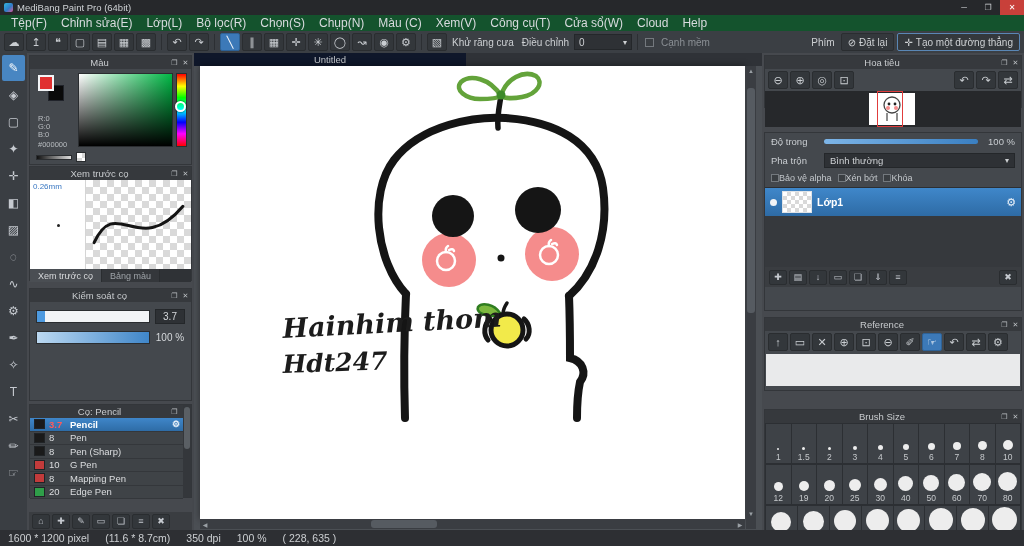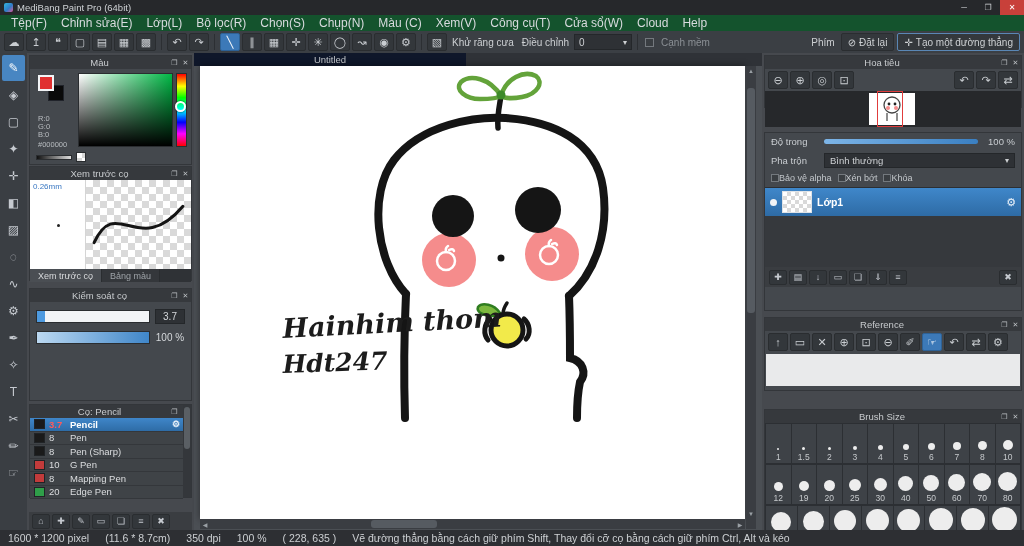--- a/index.html
+++ b/index.html
@@ -693,14 +693,13 @@
     </div>
   </div>
 </div>
 
 <div class="statusbar">
   <span>1600 * 1200 pixel</span>
   <span>(11.6 * 8.7cm)</span>
   <span>350 dpi</span>
   <span>100 %</span>
   <span>( 228, 635 )</span>
-  <span>Vẽ đường thẳng bằng cách giữ phím Shift, Thay đổi cỡ cọ bằng cách giữ phím Ctrl, Alt và kéo</span>
 </div>
 
 </body></html>

